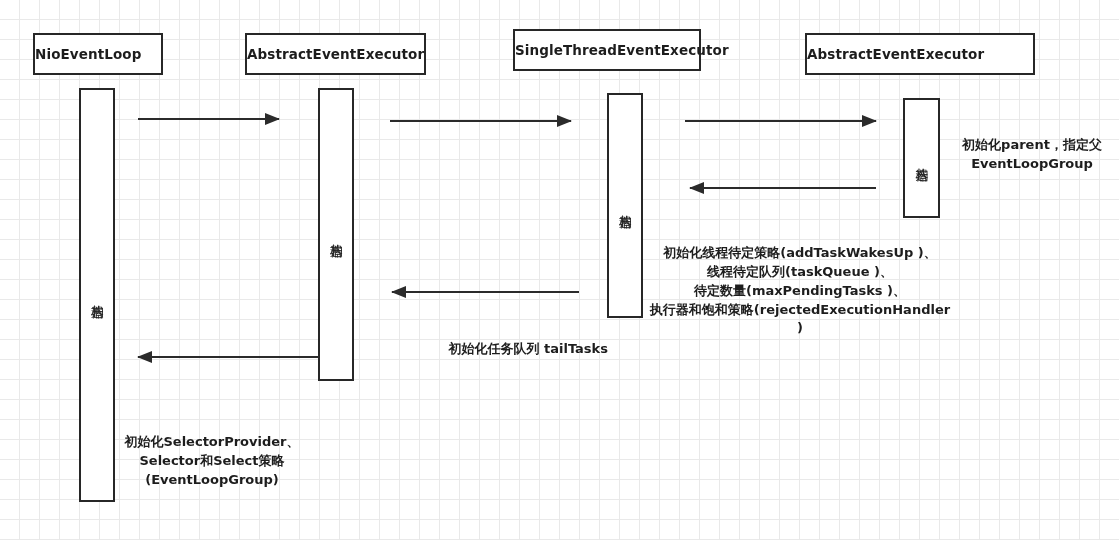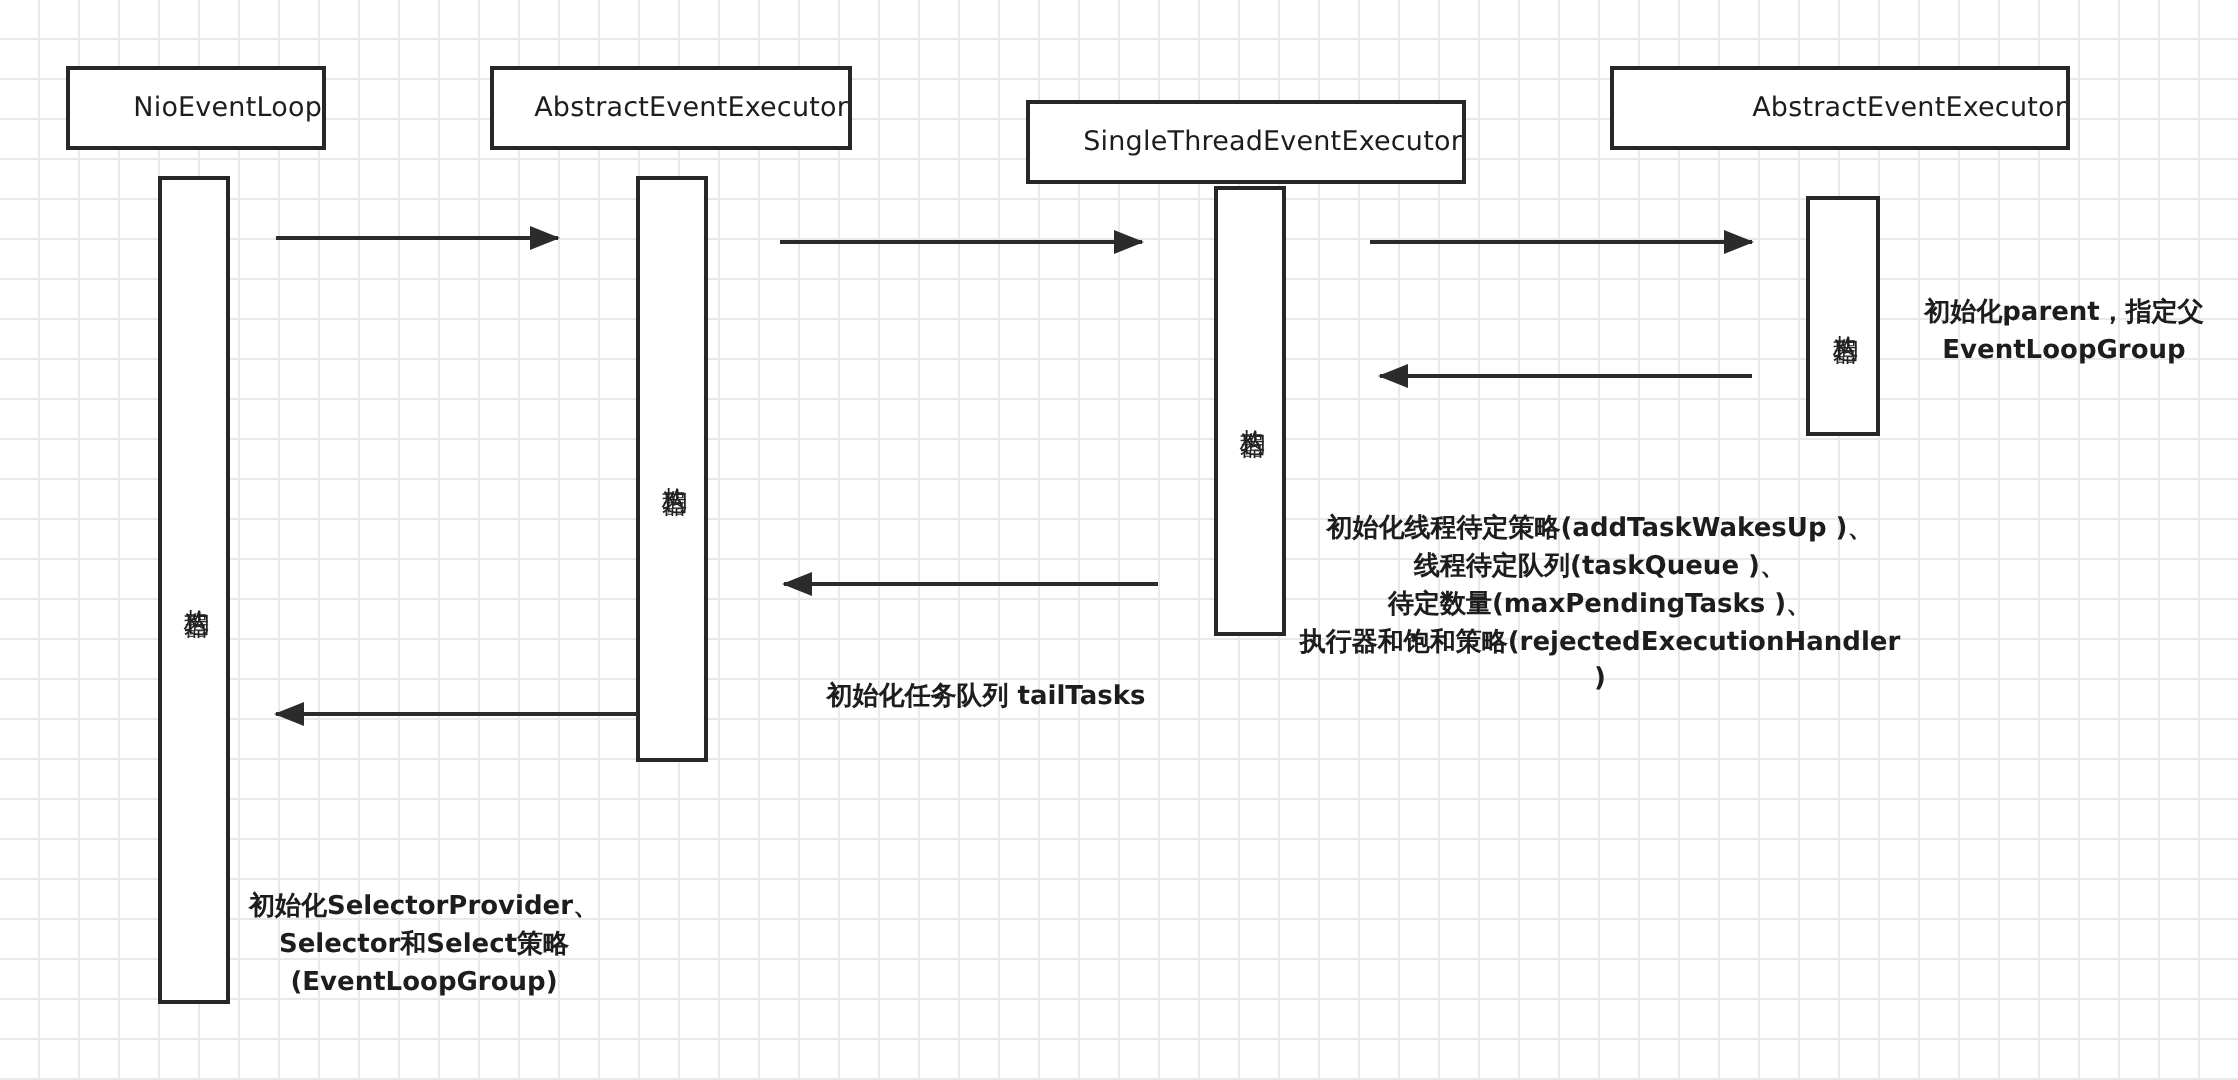--- a/index.html
+++ b/index.html
@@ -23,23 +23,23 @@
   }
 
   
   .participant {
     position: absolute;
     box-sizing: border-box;
     border: 2px solid #272727;
     background: #ffffff;
     display: flex;
     align-items: center;
-    justify-content: flex-end;
+    justify-content: flex-start;
     font-size: 13.5px;
-    font-weight: normal;
+    font-weight: bold;
     letter-spacing: 0.1px;
     color: #1d1d1d;
     white-space: nowrap;
   }
 
   
   .activation {
     position: absolute;
     box-sizing: border-box;
     border: 2px solid #272727;
@@ -91,37 +91,37 @@
 
   
   .note {
     position: absolute;
     font-size: 13px;
     font-weight: bold;
     line-height: 1.45;
     color: #1d1d1d;
     white-space: pre-line;
   }
-  .note.center { text-align: center; margin-top: 12px; }
-  .note.left   { text-align: center; }
+  .note.center { text-align: center; }
+  .note.left   { text-align: right; }
 </style>
 </head>
 <body>
 
 <div id="canvas">
 
   <div class="participant" style="left:33px; top:33px; width:130px; height:42px;">
     <span>NioEventLoop</span>
   </div>
 
   <div class="participant" style="left:245px; top:33px; width:181px; height:42px;">
     <span>AbstractEventExecutor</span>
   </div>
 
-  <div class="participant" style="left:513px; top:50px; width:220px; height:42px;">
+  <div class="participant" style="left:513px; top:29px; width:188px; height:42px;">
     <span>SingleThreadEventExecutor</span>
   </div>
 
   <div class="participant" style="left:805px; top:33px; width:230px; height:42px;">
     <span>AbstractEventExecutor</span>
   </div>
 
   <div class="activation" style="left:79px; top:88px; width:36px; height:414px;">
     <span class="vlabel">构造器</span>
   </div>

